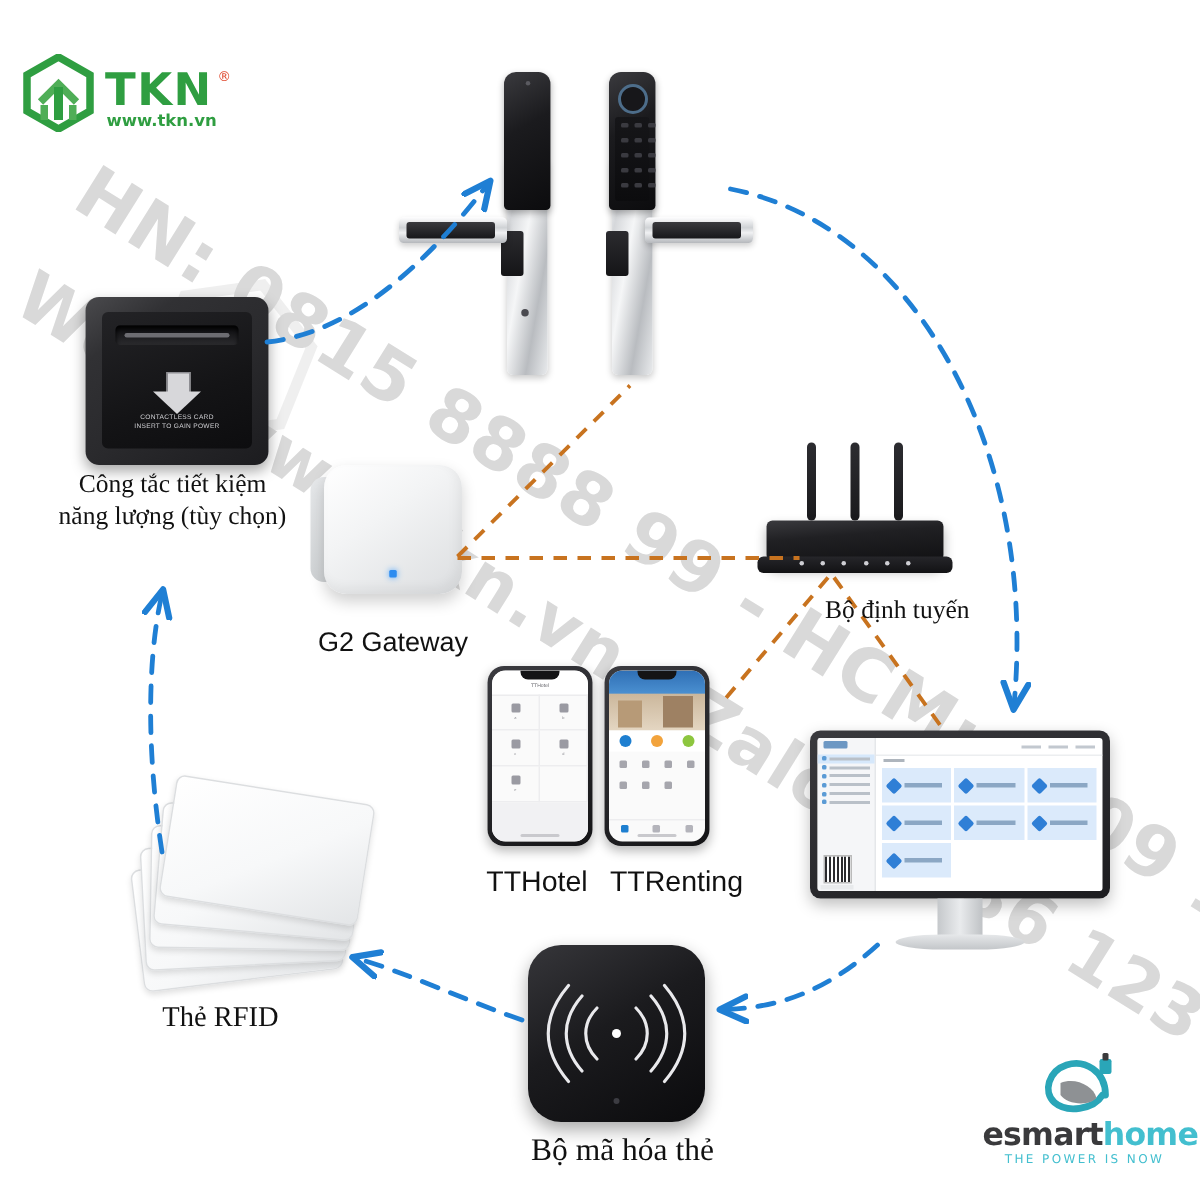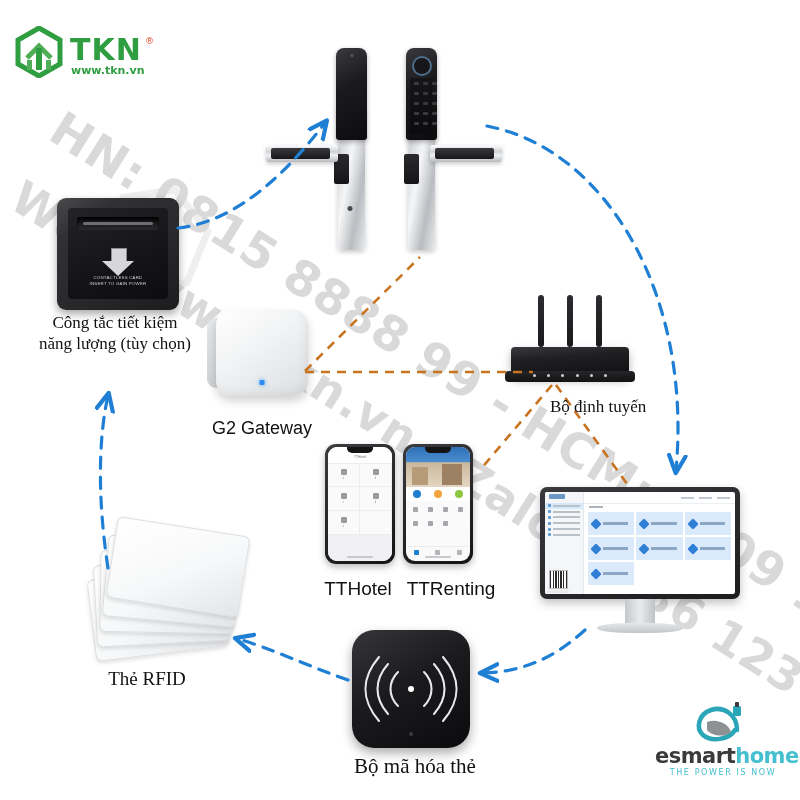--- a/index.html
+++ b/index.html
@@ -38,21 +38,21 @@
   }
   .lbl-sans{font-family:"Liberation Sans", sans-serif;}
 
   
   #arrows{position:absolute;left:0;top:0;width:800px;height:800px;z-index:30;}
 
   
   .dev{position:absolute;z-index:20;}
 
   
-  #tkn-logo{position:absolute;left:14px;top:26px;width:150px;height:52px;z-index:60;text-decoration:underline;}
+  #tkn-logo{position:absolute;left:14px;top:36px;width:150px;height:52px;z-index:60;text-decoration:underline;}
 
   
   #switch{left:57px;top:198px;width:122px;height:112px;}
   .sw-body{
     position:absolute;inset:0;border-radius:9px;
     background:linear-gradient(145deg,#4a4a4d 0%,#313134 22%,#2a2a2d 55%,#1c1c1f 100%);
     box-shadow:0 4px 9px rgba(0,0,0,.35);
   }
   .sw-face{
     position:absolute;left:11px;top:10px;right:11px;bottom:11px;border-radius:4px;

